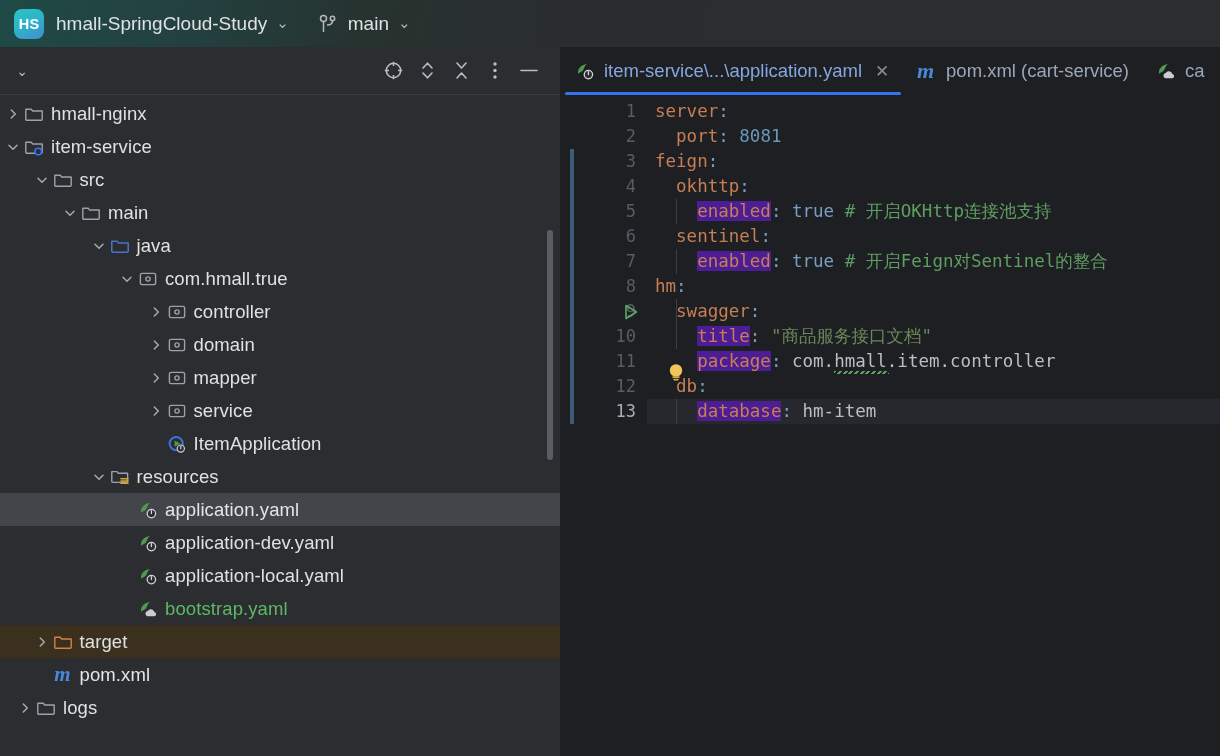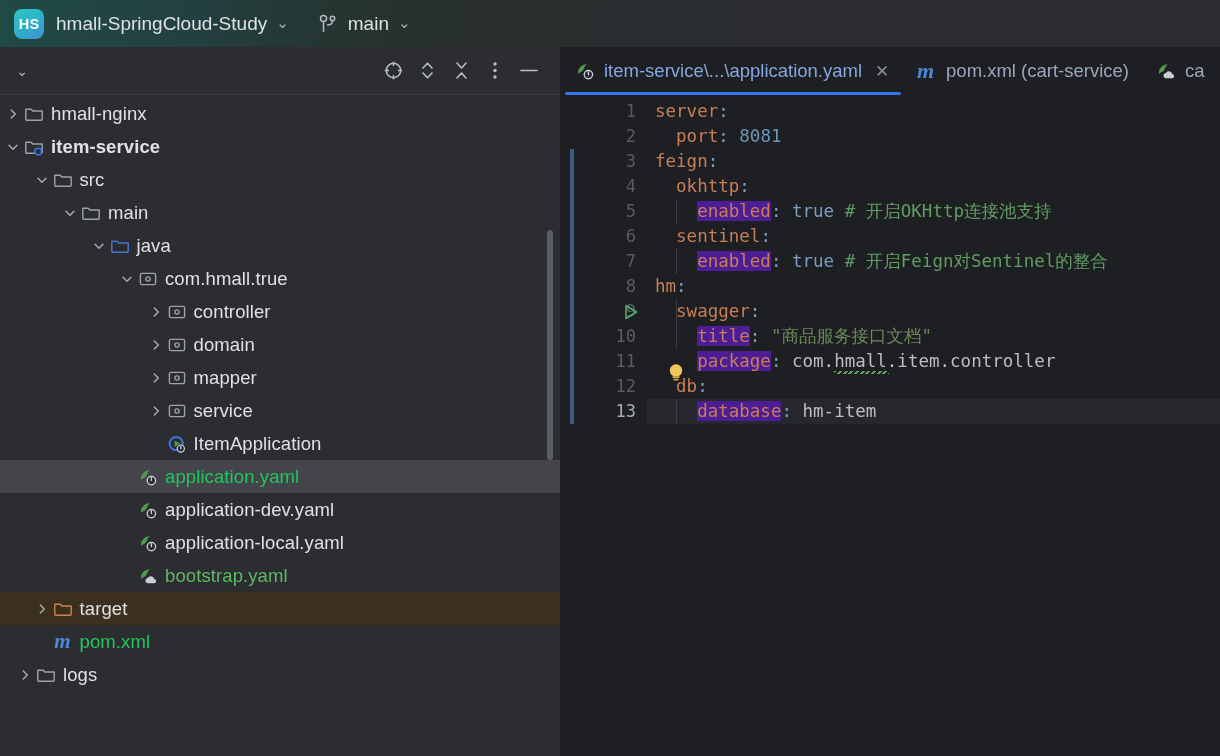--- a/index.html
+++ b/index.html
@@ -100,22 +100,22 @@
   .row.excluded { background: #3b2f1d; }
   .arrow {
     width: 14px; height: 14px; flex: 0 0 14px;
     position: relative;
     margin-right: 4px;
   }
   .arrow.none { visibility: hidden; }
   .arrow svg { display: block; }
   .ticon { width: 20px; height: 20px; flex: 0 0 20px; margin-right: 7px; display:flex; align-items:center; justify-content:center;}
   .tlabel { font-size: 18.5px; color: #dfe1e5; letter-spacing: .1px; }
-  .tlabel.bold { font-weight: 700; }
-  .tlabel.blue { color: #22c55e; }
+  .tlabel.bold { font-weight: 400; }
+  .tlabel.blue { color: #e5e5e5; }
   .tlabel.green { color: #5fb865; }
 
   .sb-scroll {
     position: absolute;
     right: 7px; top: 183px;
     width: 6px; height: 230px;
     background: #5a5d63; border-radius: 3px;
   }
 
   
@@ -425,20 +425,34 @@
             <span class="ticon">
               <svg width="20" height="20" viewBox="0 0 20 20">
                 <circle cx="9.2" cy="9.6" r="6.6" fill="none" stroke="#3b72d9" stroke-width="2.1"></circle>
                 <path d="M7.6 6.4 L13.2 9.6 L7.6 12.8z" fill="#4f9a4f"></path>
                 <circle cx="13.8" cy="14.6" r="3.6" fill="#2b2d30" stroke="#cfd2d6" stroke-width="1.2"></circle>
                 <path d="M13.8 12.1v2.6" stroke="#cfd2d6" stroke-width="1.2" stroke-linecap="round"></path>
               </svg>
             </span>
             <span class="tlabel">ItemApplication</span>
           </div>
+          <div class="row" style="padding-left: 91.5px;">
+            <span class="arrow">
+              <svg width="14" height="14" viewBox="0 0 14 14">
+                <path d="M3 5.3 L7 9.3 L11 5.3" fill="none" stroke="#a6aab1" stroke-width="1.5" stroke-linecap="round" stroke-linejoin="round"></path>
+              </svg>
+            </span>
+            <span class="ticon">
+              <svg width="20" height="20" viewBox="0 0 20 20">
+                <path d="M1.8 4.6h5.2l1.4 1.7h9.2v8.1a1 1 0 0 1-1 1H2.8a1 1 0 0 1-1-1z" fill="none" stroke="#9ea2a8" stroke-width="1.4" stroke-linejoin="round"></path>
+                <path d="M11 11.8h7M11 14h7M11 16.2h7" stroke="#d8a43a" stroke-width="1.6" stroke-linecap="round"></path>
+              </svg>
+            </span>
+            <span class="tlabel">resources</span>
+          </div>
           <div class="row selected" style="padding-left: 120px;">
             <span class="arrow none"></span>
             <span class="ticon">
               <svg width="20" height="20" viewBox="0 0 20 20">
                 <path d="M3.2 12.8C2 8.6 5.6 3.6 11.9 2.9c-2.6 2.1-2.7 4.2-3.7 6.1-1 1.9-3.6 2.2-5 3.8z" fill="#4f9a4f"></path>
                 <circle cx="13.4" cy="13.6" r="4.2" fill="#2b2d30" stroke="#cfd2d6" stroke-width="1.3"></circle>
                 <path d="M13.4 10.6v3" stroke="#cfd2d6" stroke-width="1.3" stroke-linecap="round"></path>
               </svg>
             </span>
             <span class="tlabel blue">application.yaml</span>

